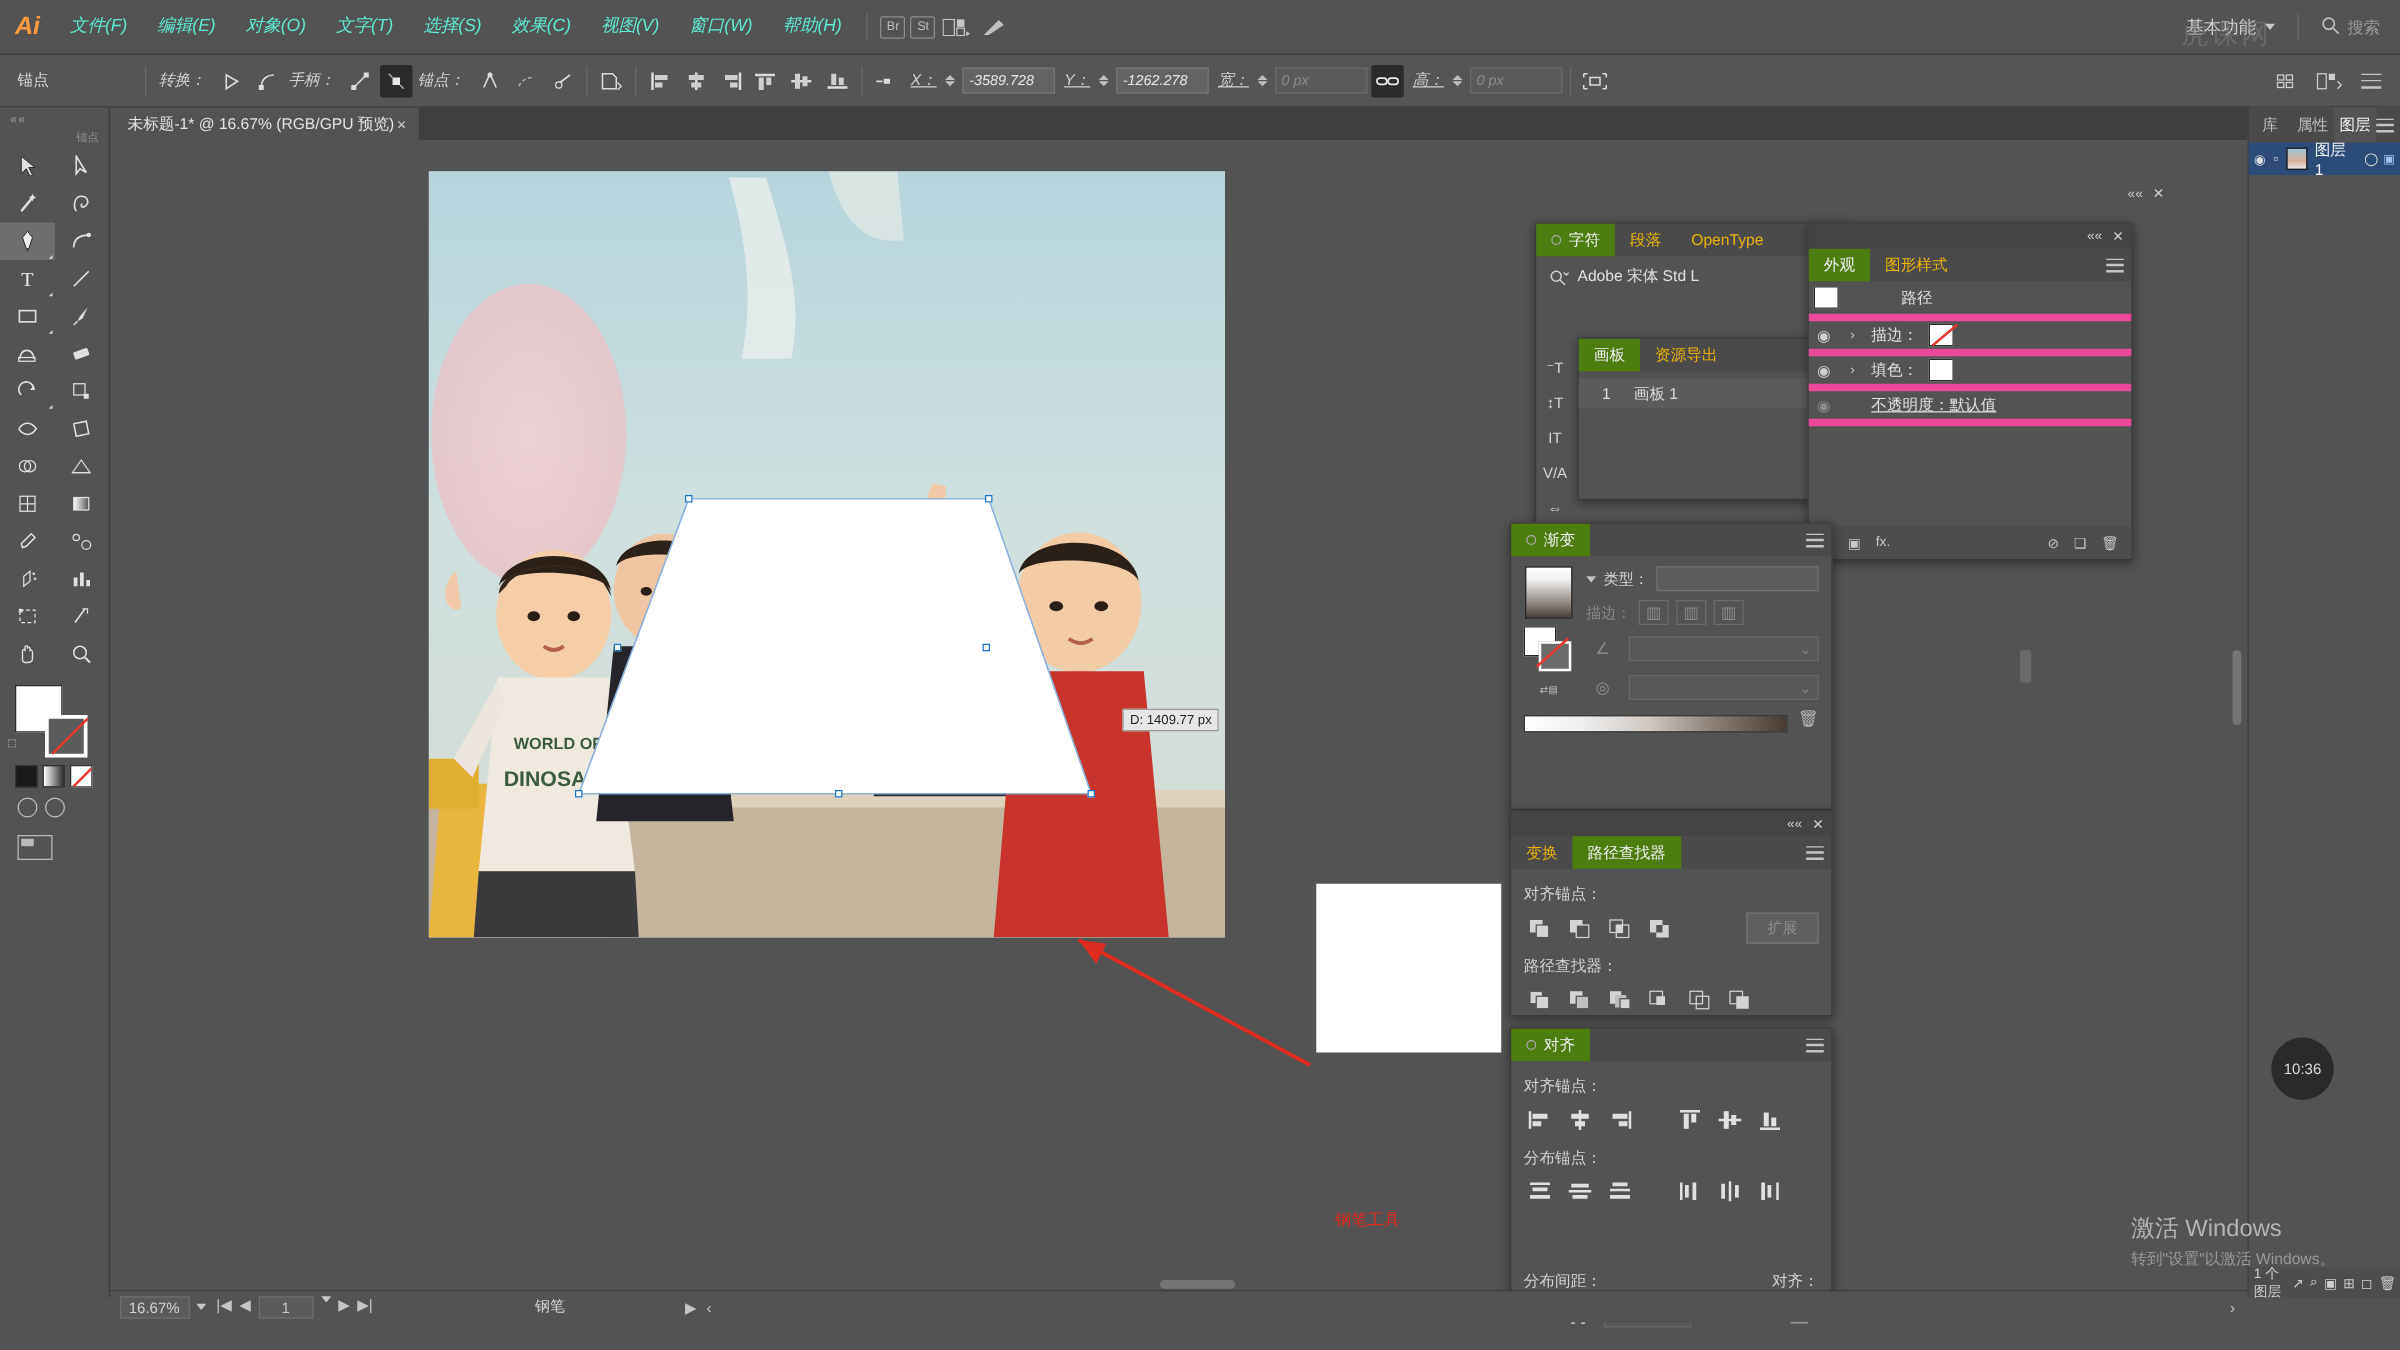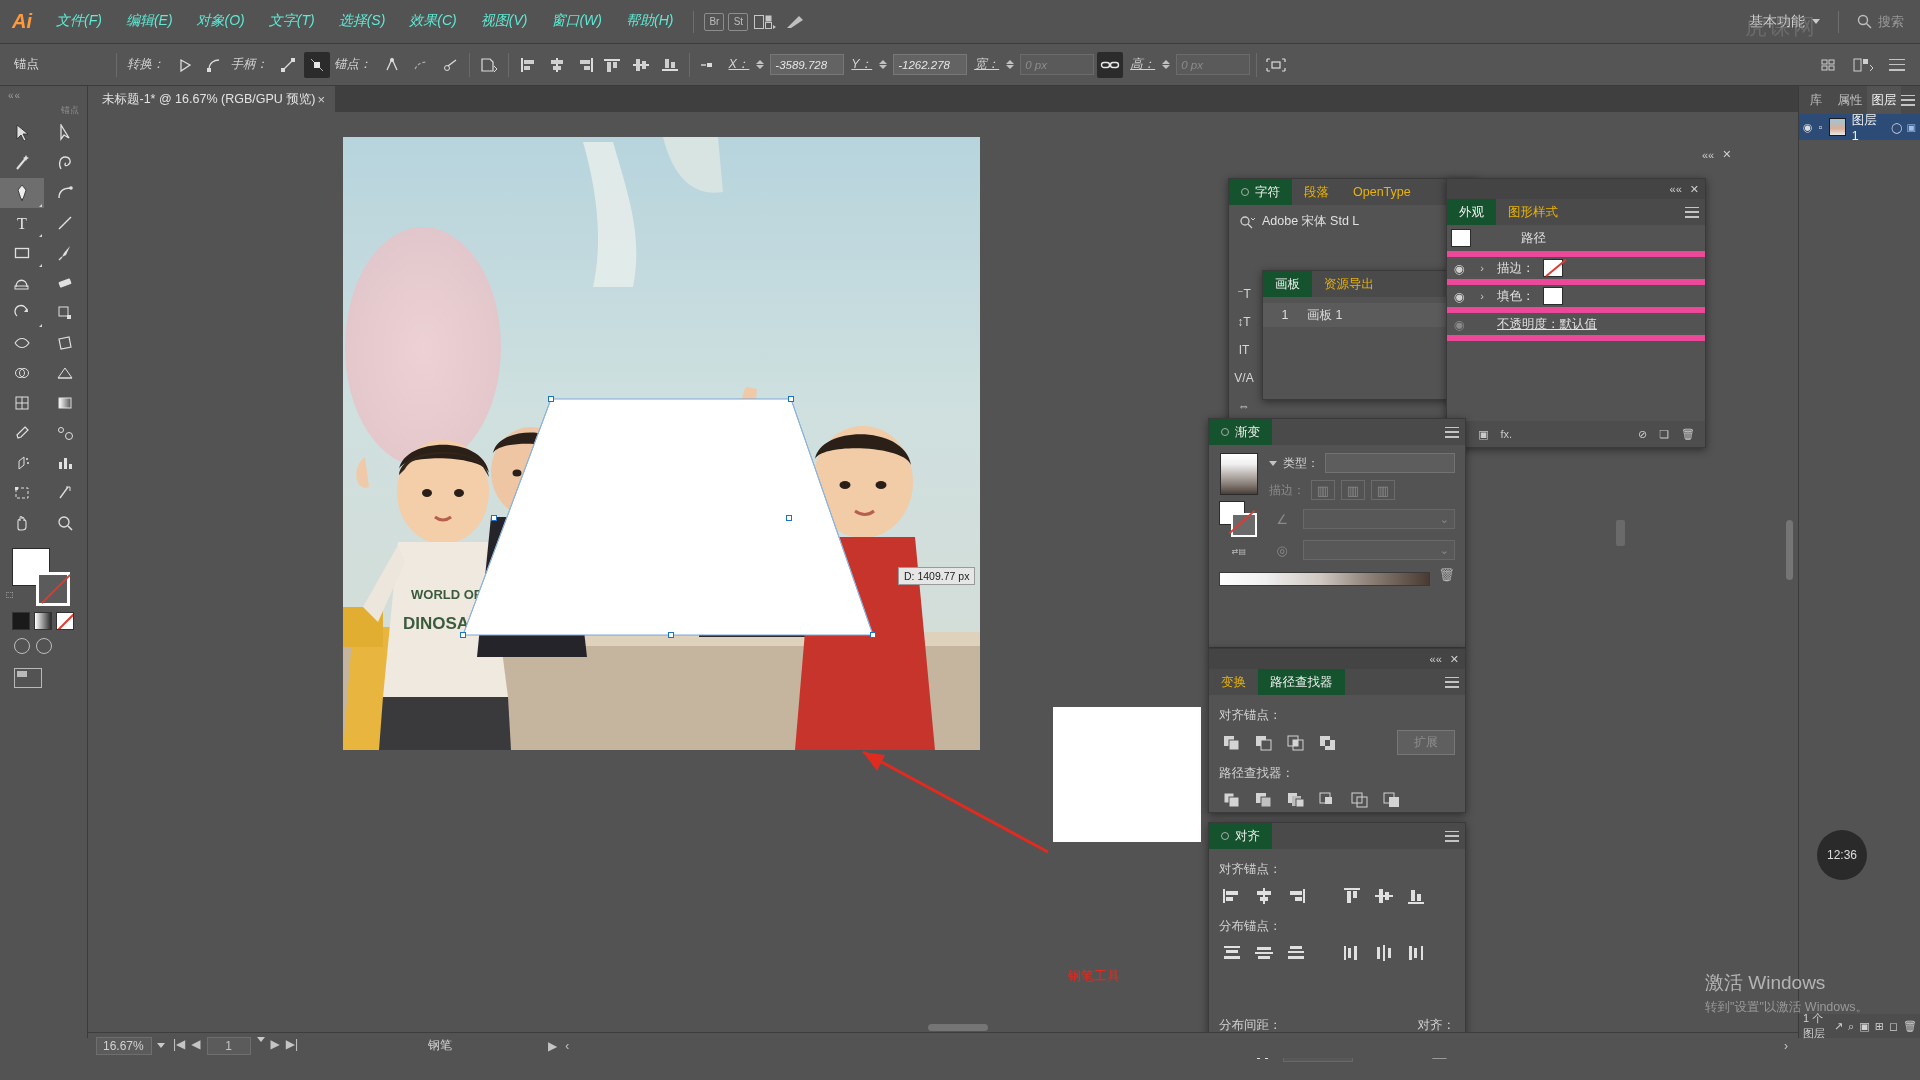--- a/index.html
+++ b/index.html
@@ -10,21 +10,21 @@
   
   #menubar { position:absolute; left:0; top:0; width:1920px; height:44px;
     background:#535353; display:flex; align-items:center; border-bottom:1px solid #3b3b3b; }
   #ai-logo { width:44px; height:44px; display:flex; align-items:center; justify-content:center;
     color:#ff9a3c; font-weight:bold; font-size:20px; font-style:italic; }
   .menu-item { padding:0 12px; height:48px; line-height:44px; font-size:14px; color:#5eead4; white-space:nowrap;font-style:italic; }
   #menu-right { margin-left:auto; display:flex; align-items:center; height:44px; padding-right:6px; }
   #workspace-sel { display:flex; align-items:center; gap:7px; font-size:14px; color:#d4d4d4; padding:0 10px; }
   .mini-chev { width:0;height:0;border-left:4px solid transparent;border-right:4px solid transparent;border-top:5px solid #c9c9c9; }
   #menu-sep { width:1px; height:22px; background:#6e6e6e; margin:0 8px; }
-  #search-box { display:flex; align-items:center; gap:6px; font-size:13px; color:#9a9a9a; padding:0 10px; }
+  #search-box { display:flex; gap:6px; font-size:13px; color:#9a9a9a; padding:0 10px; }
   .mb-icon { width:26px;height:26px; display:flex;align-items:center;justify-content:center;
     color:#bdbdbd; font-size:12px; margin:0 2px; border-radius:2px; }
   .mb-icon.box { border:1px solid #8d8d8d; width:20px;height:18px; font-size:10px; }
 
   
   #controlbar { position:absolute; left:0; top:44px; width:1920px; height:42px;
     background:#555; border-bottom:1px solid #3b3b3b; display:flex; align-items:center; font-size:12.5px; }
   #cb-label { width:110px; padding-left:14px; color:#d8d8d8; }
   .cb-sep { width:1px; height:24px; background:#6a6a6a; margin:0 6px; }
   .cb-grp { display:flex; align-items:center; gap:3px;font-style:italic; }
@@ -85,21 +85,21 @@
   #arrow-svg { position:absolute; left:0; top:0; width:1710px; height:926px; pointer-events:none; }
   #annot { position:absolute; left:980px; top:855px; color:#e02b20; font-size:13px; white-space:nowrap; }
 
   
   .panel { position:absolute; background:#535353; border:1px solid #3a3a3a;
      box-shadow:0 2px 8px rgba(0,0,0,.45); }
   .p-head { height:20px; background:#444; display:flex; align-items:center; justify-content:flex-end;
      padding-right:6px; gap:8px; color:#cfcfcf; font-size:11px; }
   .p-tabs { display:flex; height:26px; background:#4a4a4a; align-items:stretch; }
   .p-tab { display:flex; align-items:center; padding:0 12px; font-size:12.5px; color:#eab308; }
-  .p-tab.on { background:#14532d; color:#f0f0f0; }
+  .p-tab.on { background:#4d7c0f; color:#f0f0f0; }
   .p-tab .dot { width:8px;height:8px;border:1px solid #aaa;border-radius:50%; margin-right:6px; }
   .p-menu { margin-left:auto; display:flex; align-items:center; padding-right:6px; }
   .hamb { width:14px;height:11px; display:flex; flex-direction:column; justify-content:space-between; }
   .hamb i { height:1.5px; background:#c4c4c4; }
   .p-body { padding:8px 10px; }
   .p-lab { font-size:12.5px; color:#d2d2d2; margin:4px 0 6px; }
   .icon-row { display:flex; gap:6px; align-items:center; margin-bottom:10px; }
   .ibox { width:26px;height:24px; display:flex;align-items:center;justify-content:center; color:#dcdcdc; }
   .ibox.dim { color:#8a8a8a; }
   .gapw { width:18px; }
@@ -1213,17 +1213,17 @@
   <div id="sb-tool">钢笔</div>
   <div style="position:absolute;left:460px;display:flex;gap:8px;color:#c5c5c5">
     <span>▶</span>
     <span>‹</span>
   </div>
   <div id="sb-right">
     <span>›</span>
   </div>
 </div>
 
-<div id="timer">12:36</div>
+<div id="timer">10:36</div>
 <div id="winact">
   <div class="l1">激活 Windows</div>
   <div class="l2">转到"设置"以激活 Windows。</div>
 </div>
 
 </body></html>

